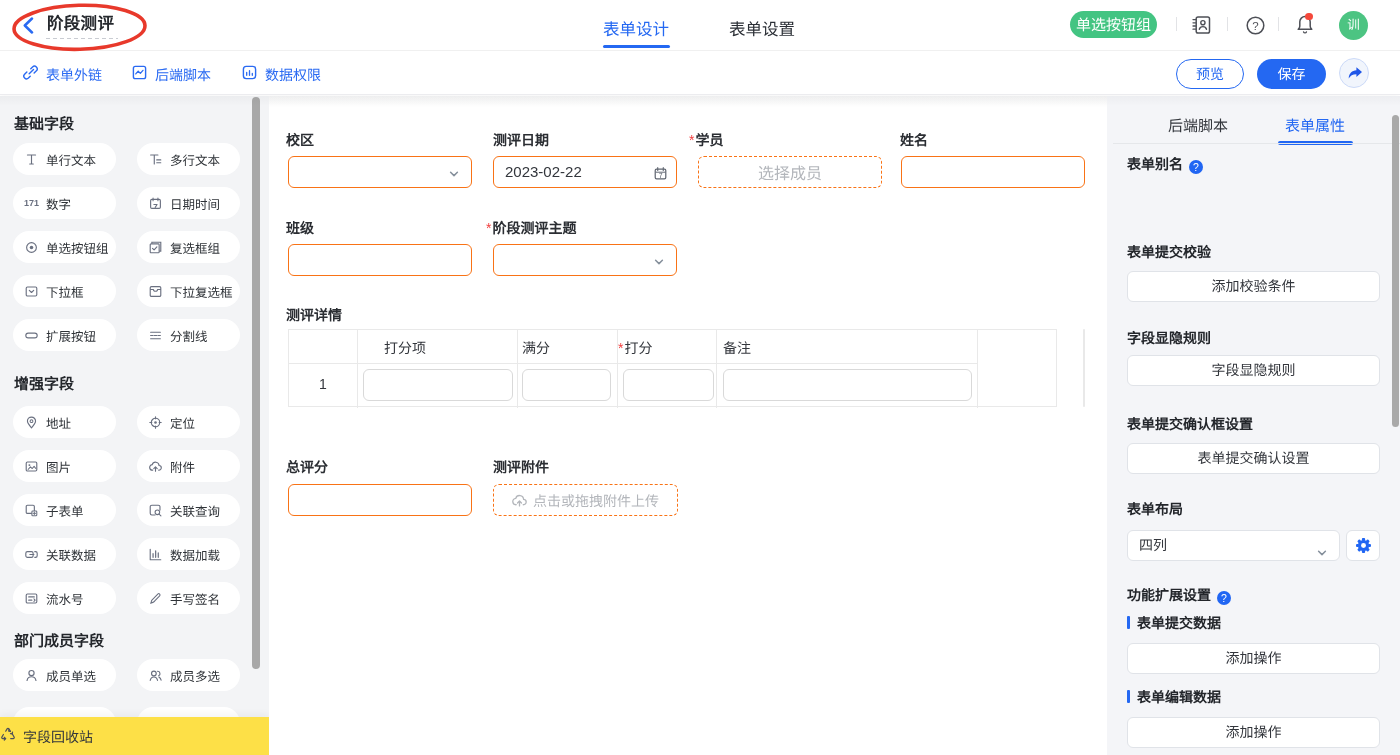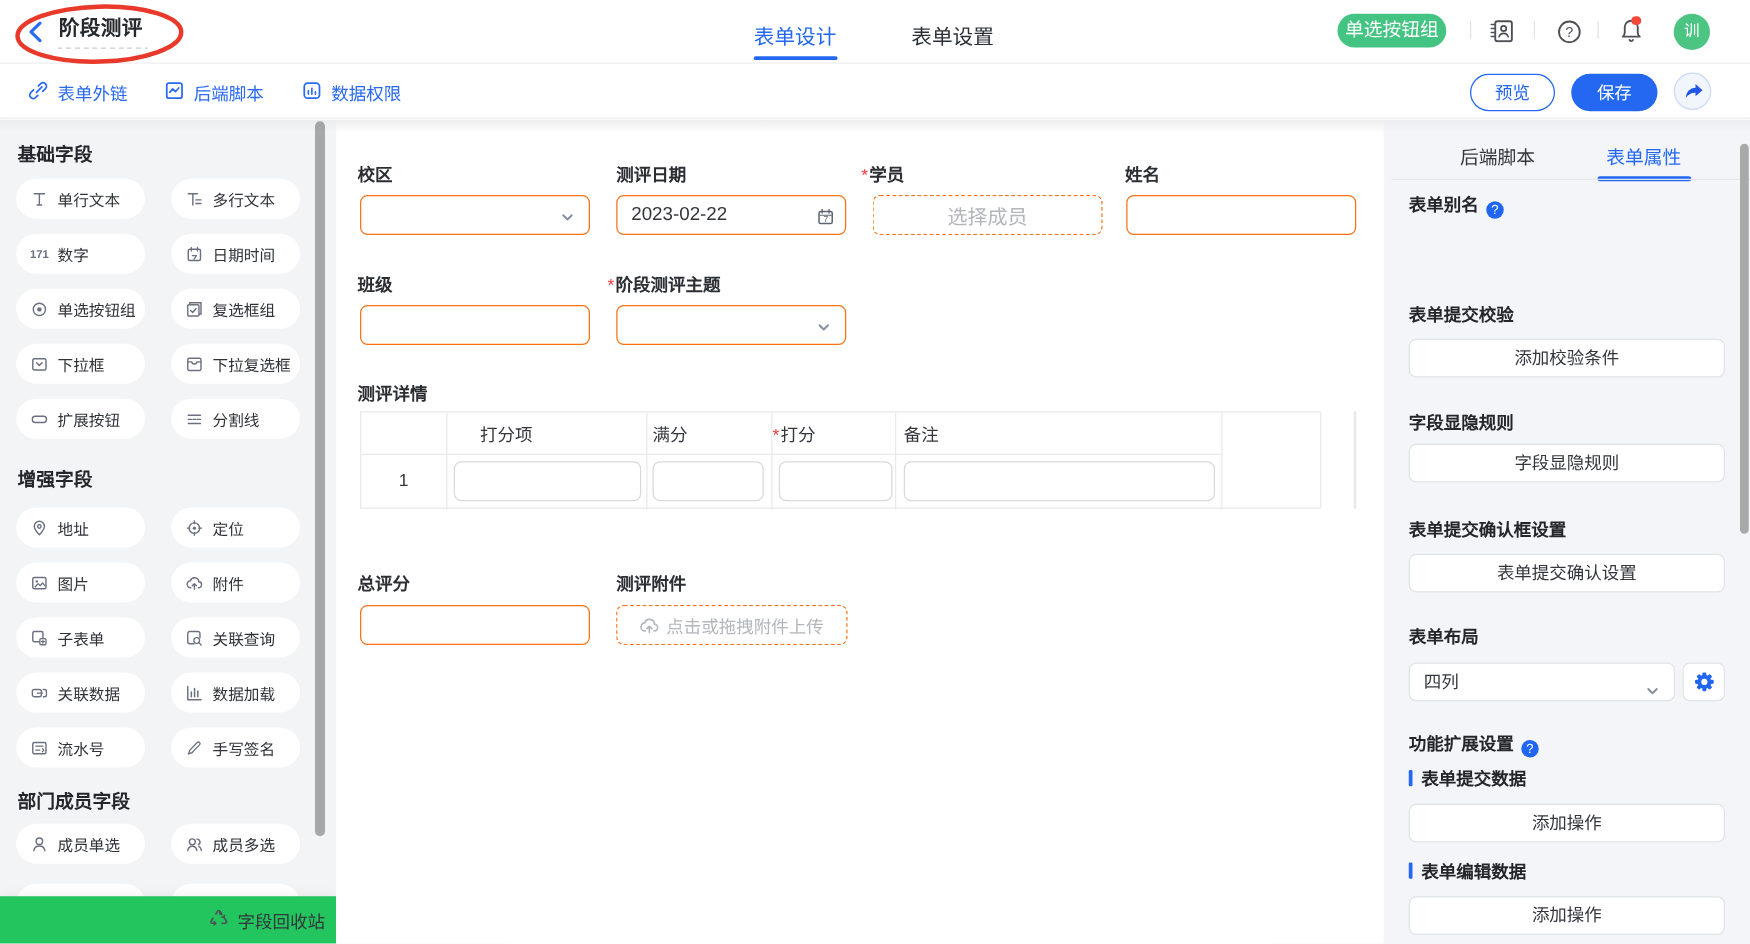--- a/index.html
+++ b/index.html
@@ -30,21 +30,21 @@
 #content{position:absolute;left:0;top:96px;width:1400px;height:659px;background:#f3f4f6;}
 
 #sidebar{position:absolute;left:0;top:0;width:269px;height:659px;background:#f3f4f6;overflow:hidden;}
 .sb-h{position:absolute;left:14px;font-size:15px;font-weight:700;color:#23262b;}
 .pill{position:absolute;width:103px;height:32px;background:#fff;border-radius:16px;display:flex;align-items:center;font-size:12.5px;color:#2f3338;white-space:nowrap;}
 .pill .pic{width:13px;height:13px;margin-left:12px;margin-right:8px;flex:none;display:flex;align-items:center;justify-content:center;}
 .pill .pic svg{width:13px;height:13px;}
 .pill.c1{left:13px;}
 .pill.c2{left:137px;}
 #sb-thumb{position:absolute;left:252px;top:1px;width:8px;height:572px;background:#a8a8a8;border-radius:4px;}
-#recyclebar{position:absolute;left:0;top:621px;width:269px;height:38px;background:#22c55e;box-shadow:0 -2px 8px rgba(31,35,41,0.06);display:flex;align-items:center;justify-content:flex-end;gap:7px;font-size:14px;color:#33363c;padding-right:9px;}
+#recyclebar{position:absolute;left:0;top:621px;width:269px;height:38px;background:#fde047;box-shadow:0 -2px 8px rgba(31,35,41,0.06);display:flex;align-items:center;justify-content:flex-start;gap:7px;font-size:14px;color:#33363c;padding-right:9px;}
 
 #canvas{position:absolute;left:269px;top:0;width:838px;height:659px;background:#fff;}
 #canvas::before{content:"";position:absolute;left:0;top:0;width:100%;height:12px;background:linear-gradient(rgba(31,35,41,0.045),rgba(31,35,41,0));}
 .flabel{position:absolute;font-size:14px;font-weight:600;color:#2b2e33;}
 .req{color:#f23c3c;margin-right:1px;font-weight:400;}
 .fin{position:absolute;height:32px;border:1px solid #f97316;border-radius:6px;background:#fff;}
 .dashed{border-style:dashed;display:flex;align-items:center;justify-content:center;color:#b3b6bb;font-size:16px;}
 .chev{position:absolute;right:11px;top:11px;}
 .chev svg{display:block;}
 

